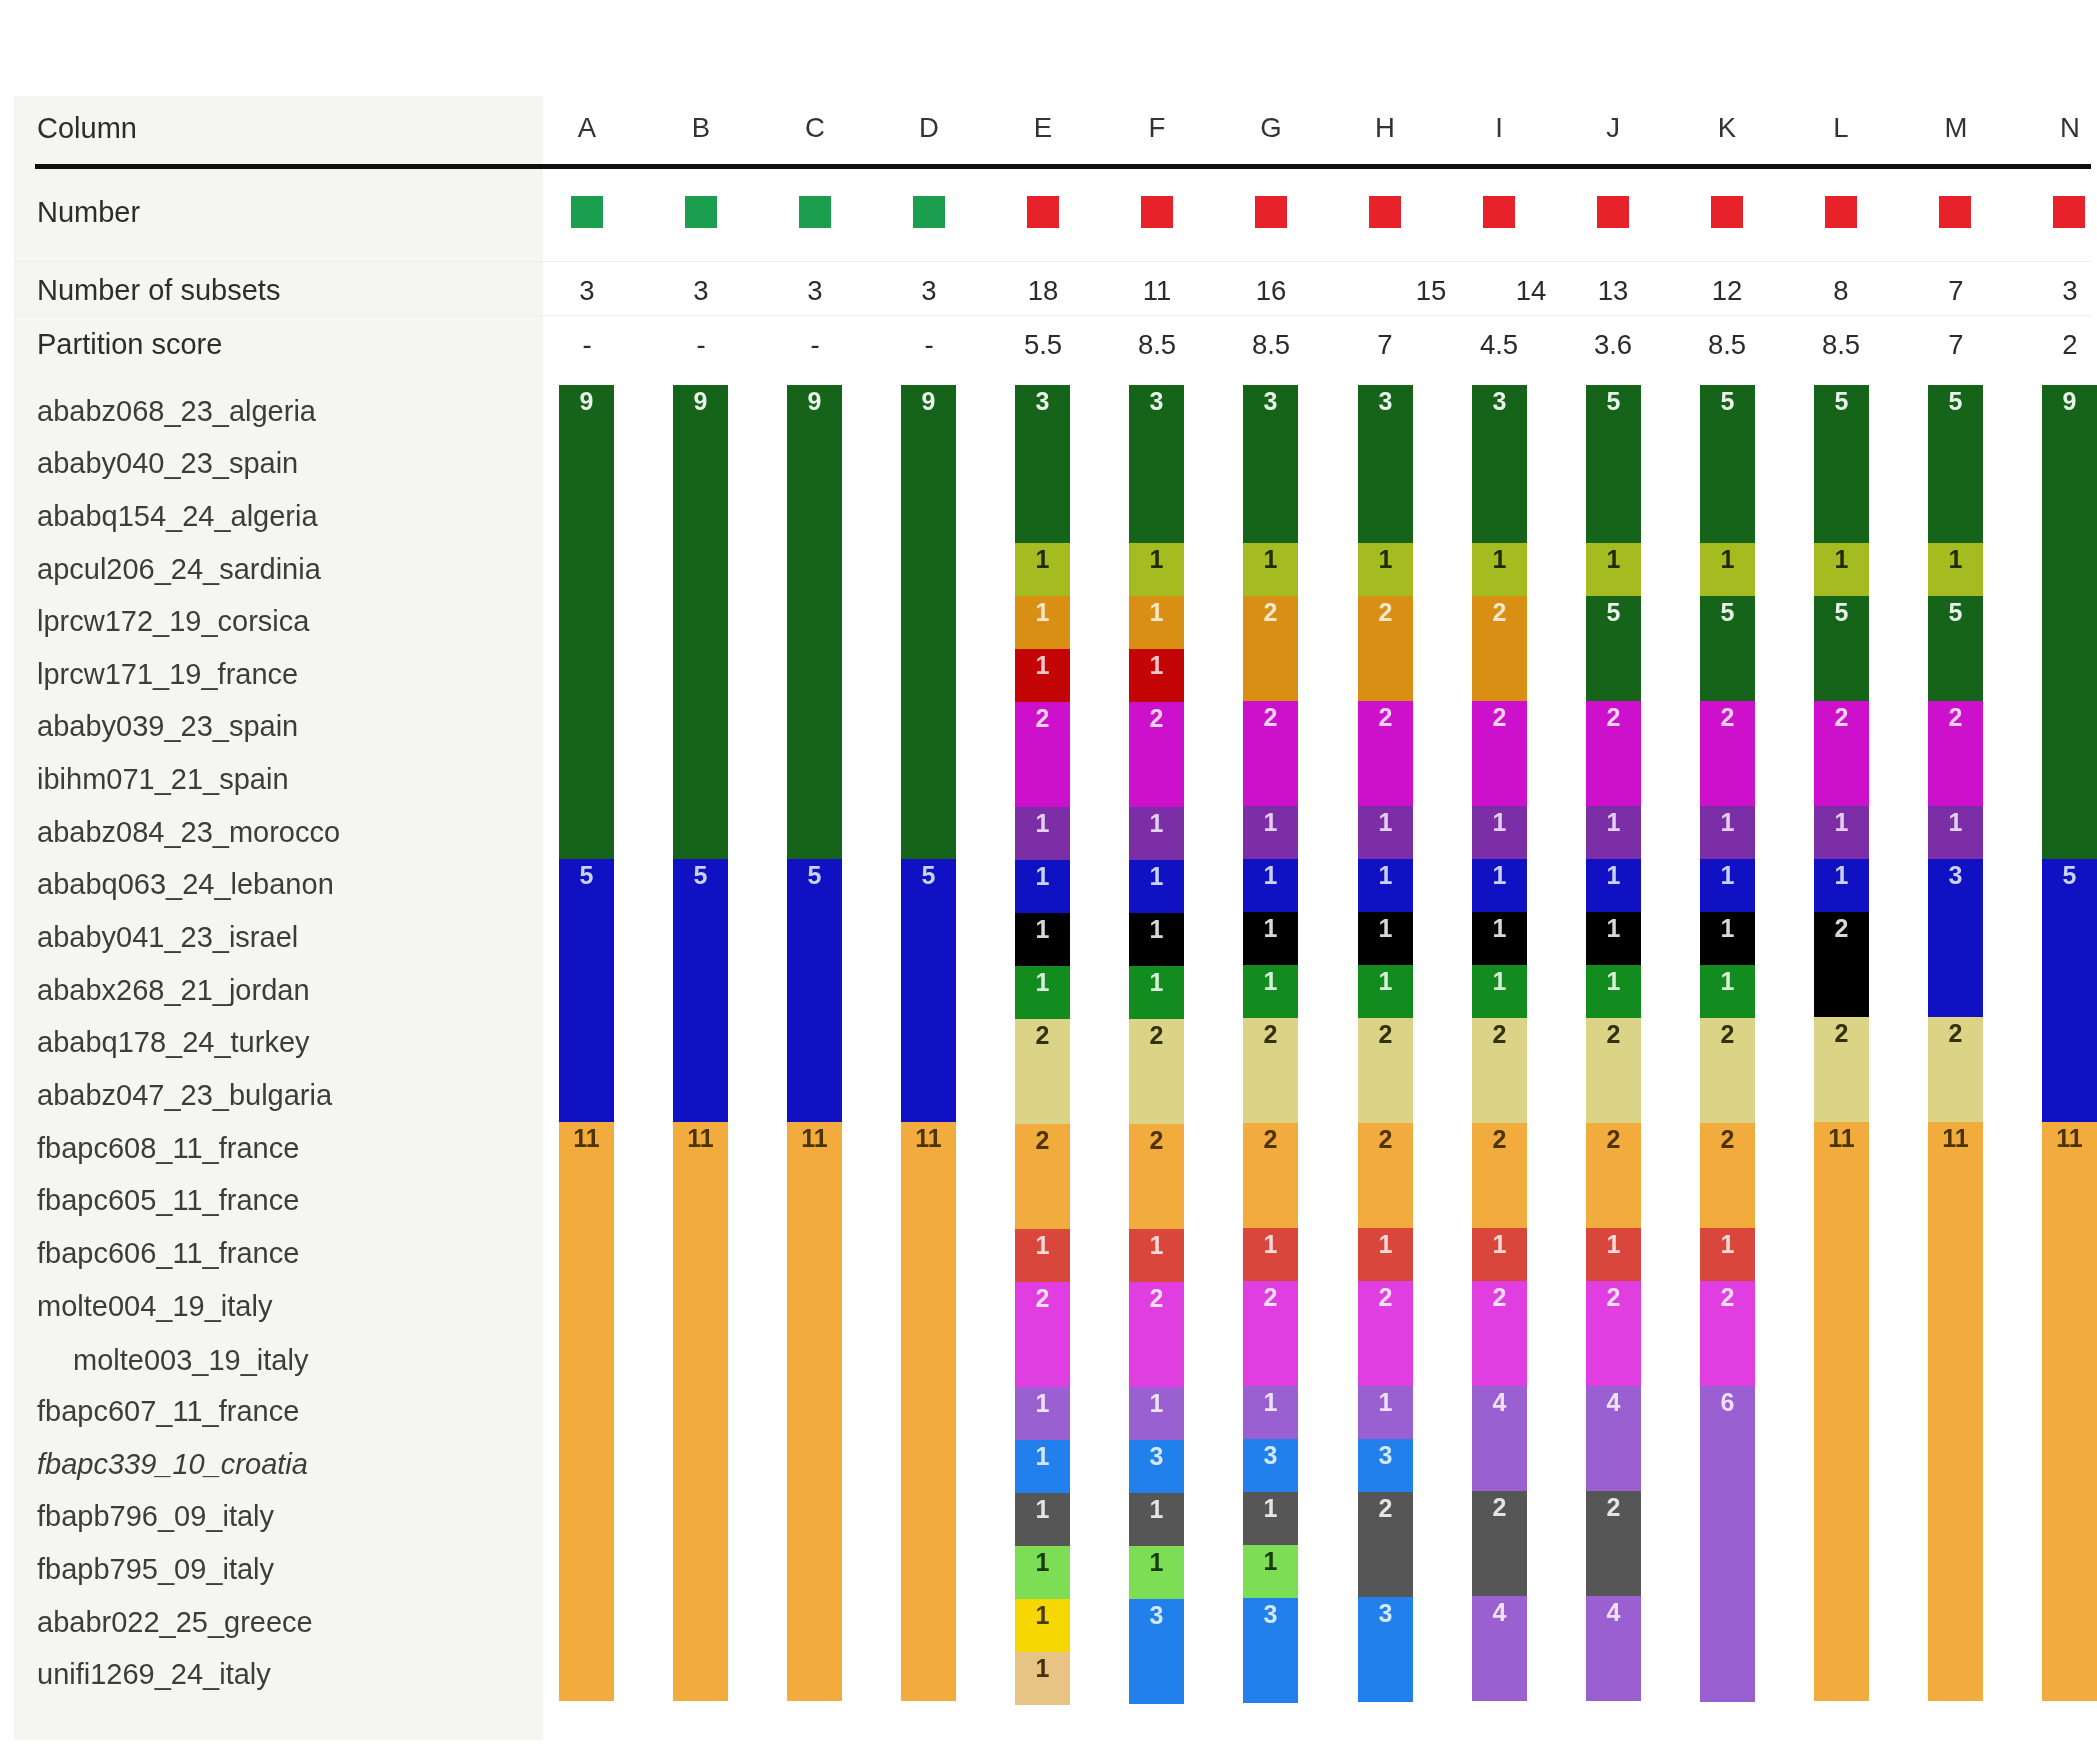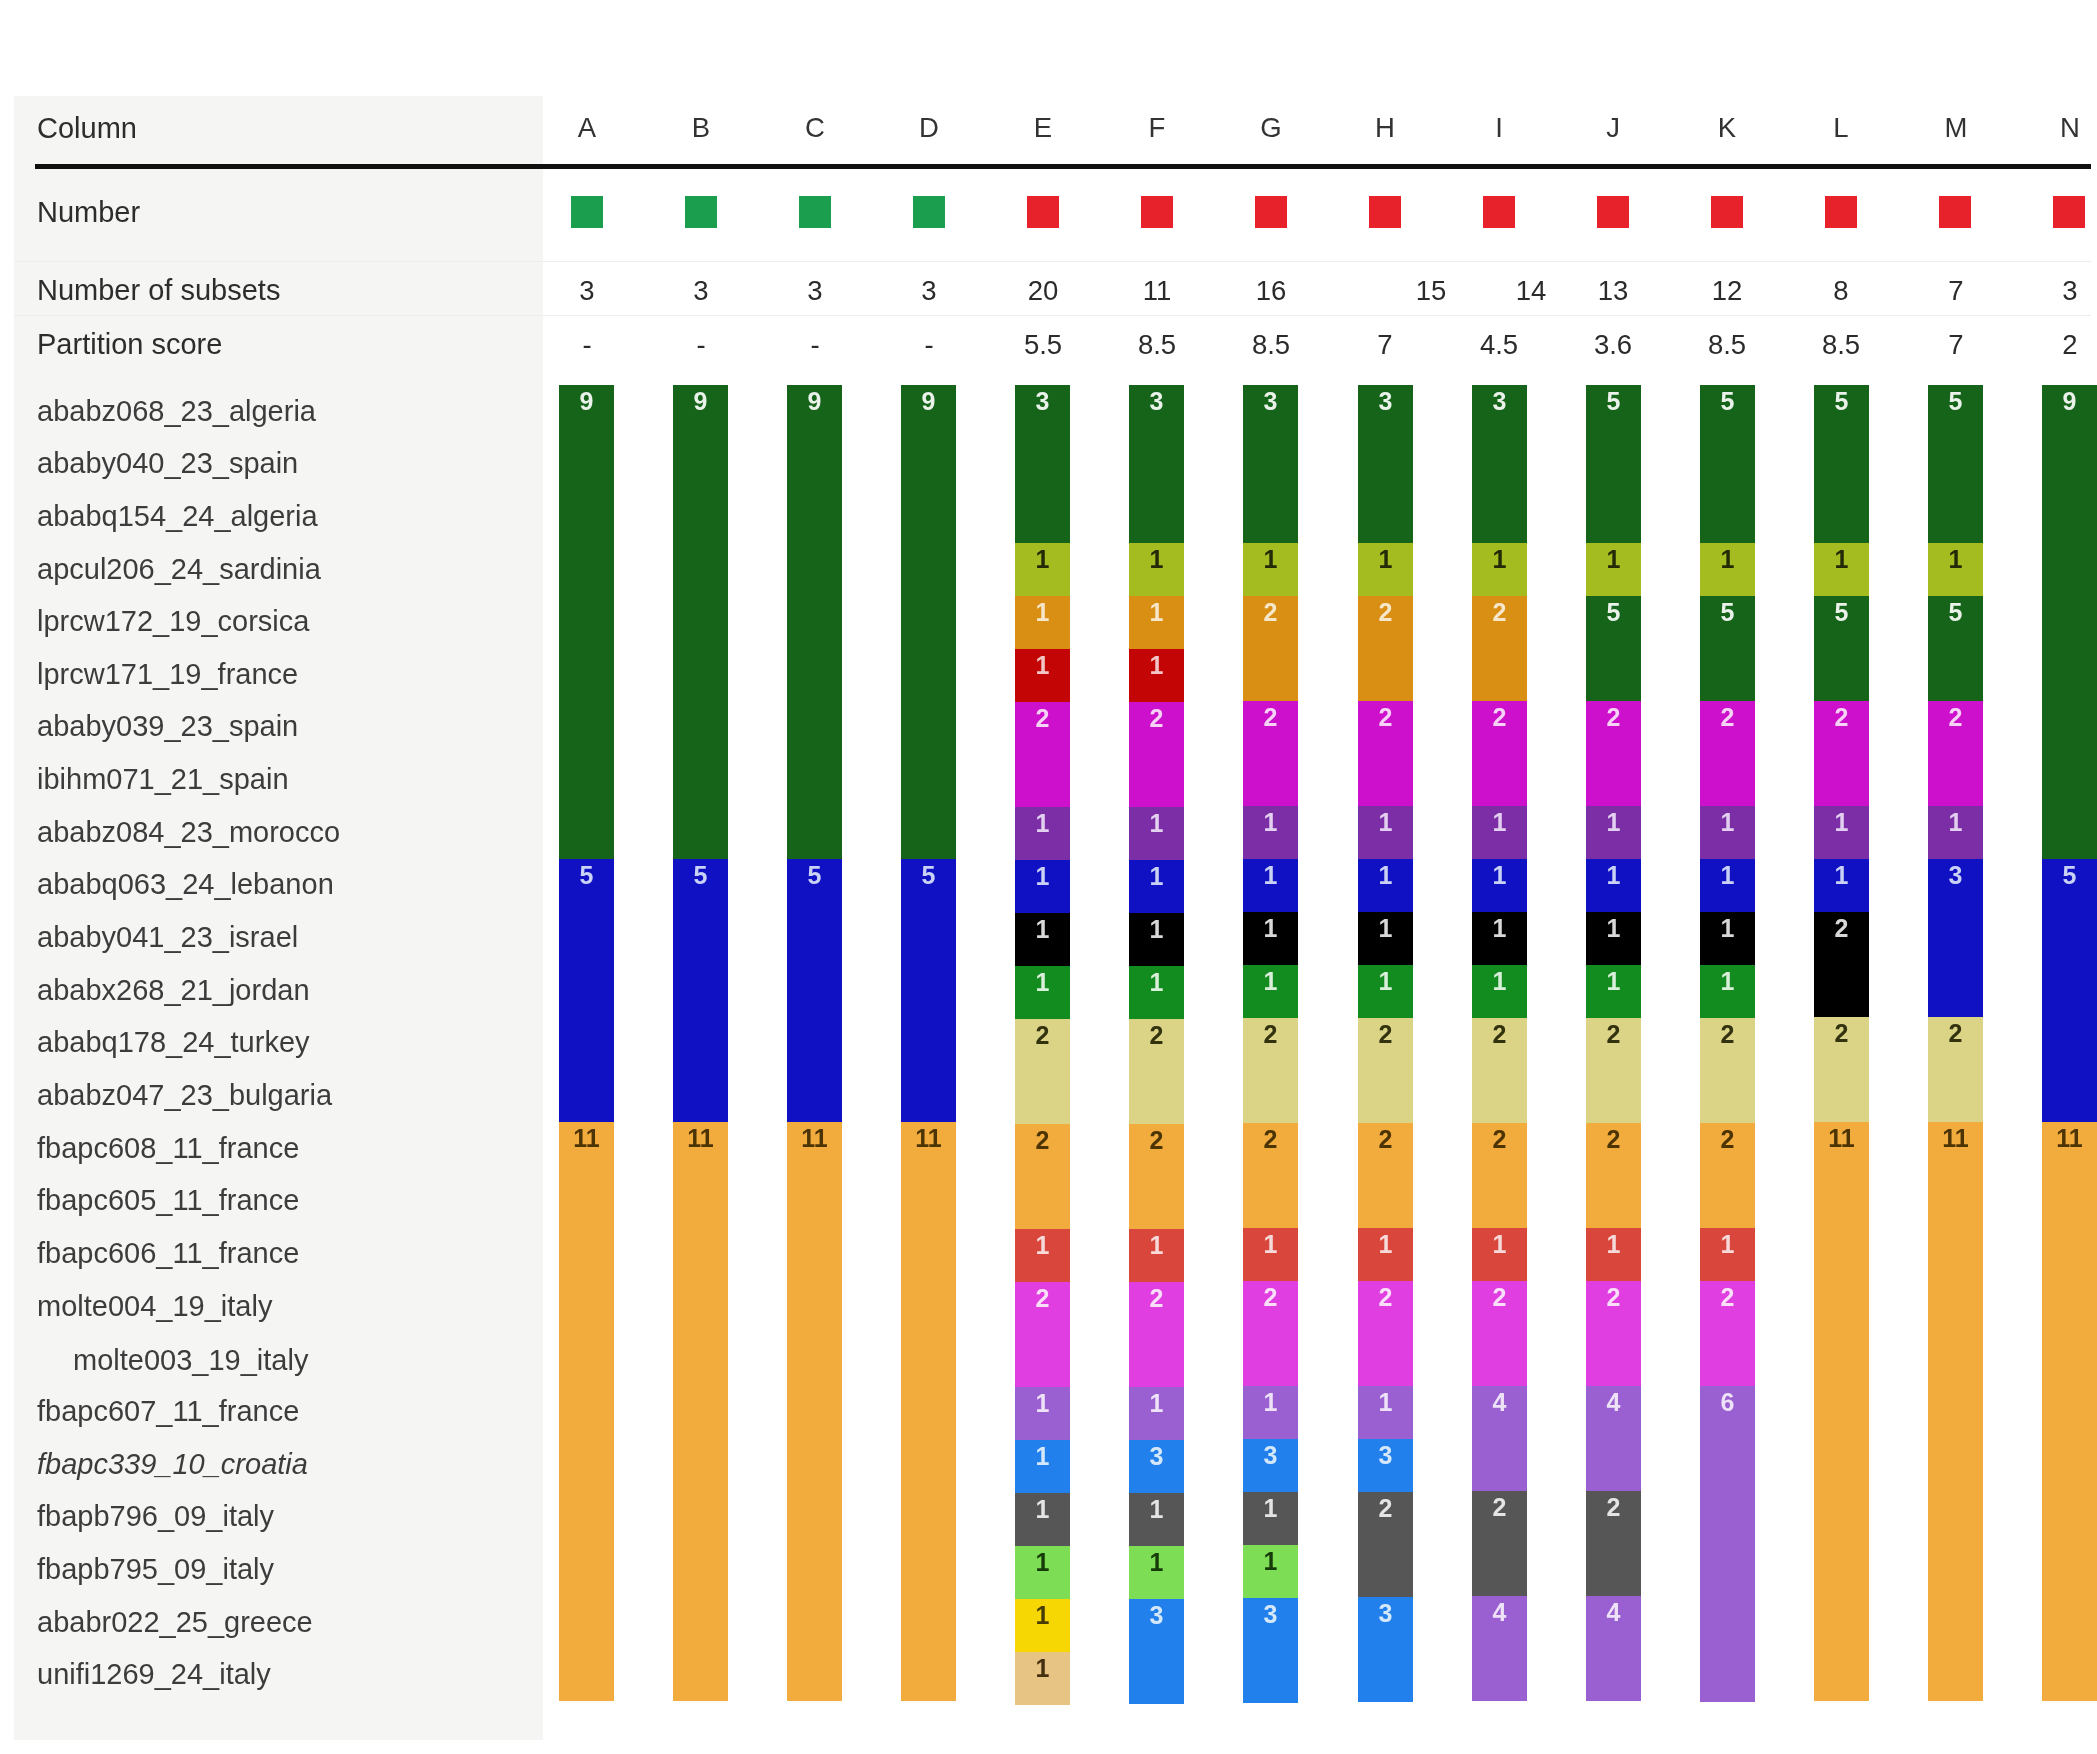--- a/index.html
+++ b/index.html
@@ -104,21 +104,21 @@
         </div>
         <div class="seg" style="height: 263px; background: rgb(17, 17, 196);">
           <span class="seg-label" style="color: rgb(201, 210, 245);">5</span>
         </div>
         <div class="seg" style="height: 579px; background: rgb(242, 171, 61);">
           <span class="seg-label" style="color: rgb(77, 52, 5);">11</span>
         </div>
       </div>
       <div class="col-letter" style="left: 997px;">E</div>
       <div class="src-swatch" style="left: 1027px; background: rgb(232, 34, 42);"></div>
-      <div class="col-num subsets-num" style="left: 997px;">20</div>
+      <div class="col-num subsets-num" style="left: 997px;">18</div>
       <div class="col-num score-num" style="left: 997px;">5.5</div>
       <div class="bar" style="left: 1015px;">
         <div class="seg" style="height: 158px; background: rgb(21, 100, 26);">
           <span class="seg-label" style="color: rgb(234, 242, 234);">3</span>
         </div>
         <div class="seg" style="height: 53px; background: rgb(164, 188, 32);">
           <span class="seg-label" style="color: rgb(34, 42, 6);">1</span>
         </div>
         <div class="seg" style="height: 53px; background: rgb(217, 142, 20);">
           <span class="seg-label" style="color: rgb(246, 231, 203);">1</span>

